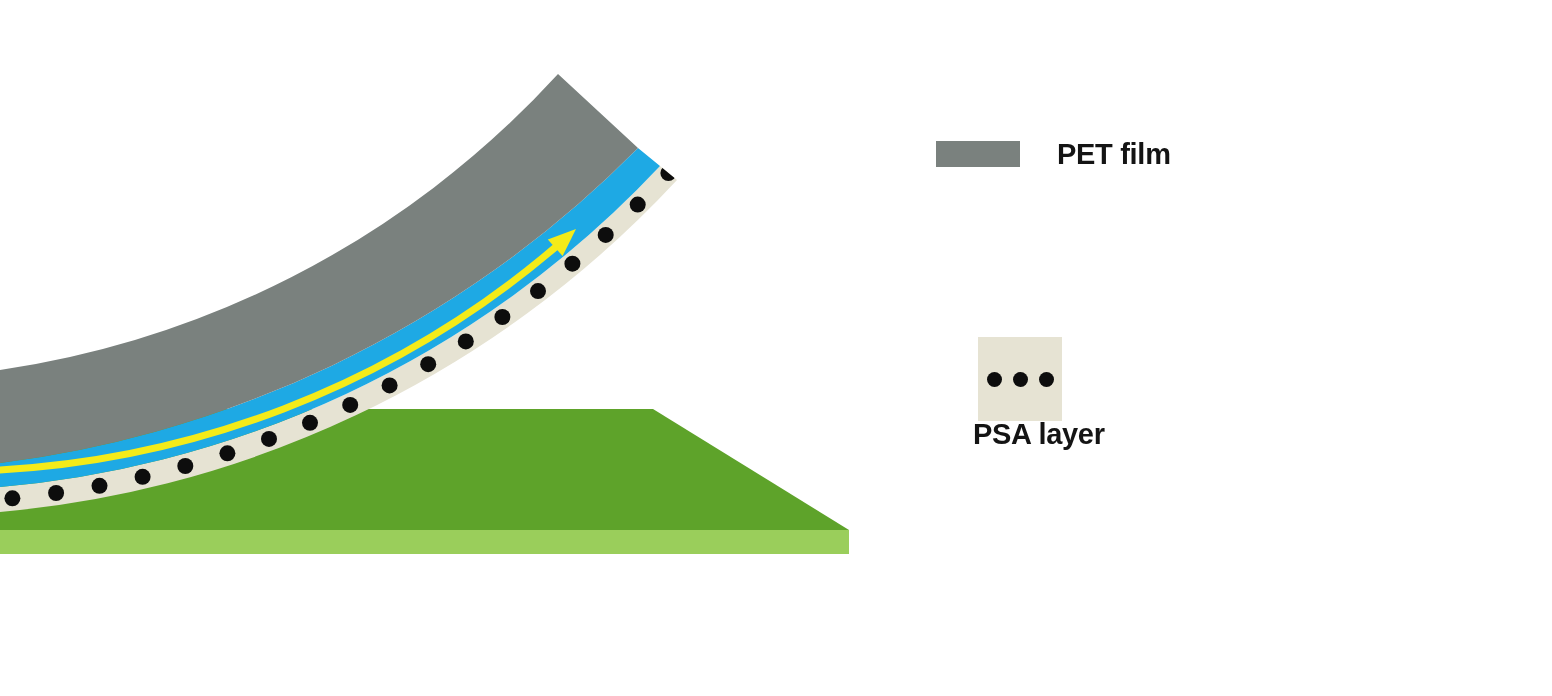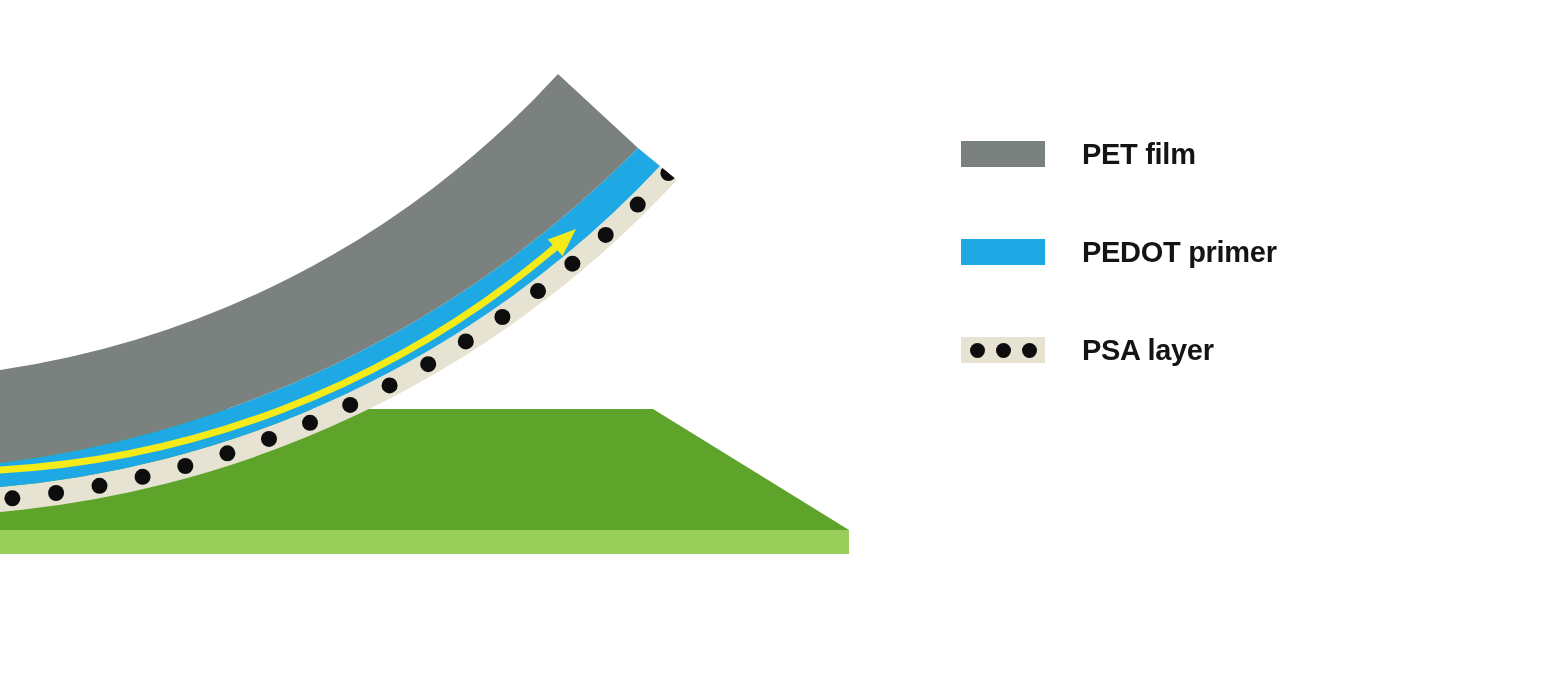--- a/index.html
+++ b/index.html
@@ -5,24 +5,24 @@
   html,body{margin:0;padding:0;}
   body{
     width:1552px;height:696px;position:relative;overflow:hidden;
     background:#ffffff;
     font-family:"Liberation Sans","DejaVu Sans",sans-serif;
   }
   .canvas{position:absolute;inset:0;width:1552px;height:696px;}
   svg.diagram{position:absolute;left:0;top:0;width:1552px;height:696px;display:block;}
 
   .legend{position:absolute;left:0;top:0;width:1552px;height:696px;pointer-events:none;}
-  .legend-row{position:absolute;left:961px;display:flex;align-items:center;height:26px;}
+  .legend-row{position:absolute;left:936px;display:flex;align-items:center;height:26px;}
   .legend-row.r1{top:141px;}
   .legend-row.r2{top:239px;}
-  .legend-row.r3{top:337px;}
+  .legend-row.r3{top:337px;flex-direction:column;}
   .legend-row.r4{top:533px;}
   .swatch{width:84px;height:26px;flex:0 0 84px;display:flex;align-items:center;justify-content:center;gap:11px;}
   .swatch .dot{width:15px;height:15px;border-radius:50%;}
   .legend-label{
     margin-left:37px;font-size:29px;font-weight:bold;line-height:26px;
     letter-spacing:-0.3px;white-space:nowrap;
   }
 </style>
 </head>
 <body>
@@ -70,24 +70,20 @@
     <path d="M -30,373.9 A 940 940 0 0 0 558,74 L 638,148 A 1089.7 1089.7 0 0 1 -30,466.4 Z" fill="#7A817E"></path>
   </svg>
 
   <div class="legend">
 
     <div class="legend-row r1">
       <div class="swatch" style="background: rgb(122, 129, 126);"></div>
       <div class="legend-label" style="color: rgb(20, 20, 20);">PET film</div>
     </div>
 
-    <div class="legend-row r2">
-      <div class="swatch" style="background: rgb(30, 169, 228);"></div>
-      <div class="legend-label" style="color: rgb(20, 20, 20);">PEDOT primer</div>
-    </div>
 
     <div class="legend-row r3">
       <div class="swatch" style="background: rgb(230, 227, 211);">
         <span class="dot" style="background: rgb(13, 13, 13);"></span>
         <span class="dot" style="background: rgb(13, 13, 13);"></span>
         <span class="dot" style="background: rgb(13, 13, 13);"></span>
       </div>
       <div class="legend-label" style="color: rgb(20, 20, 20);">PSA layer</div>
     </div>
 

